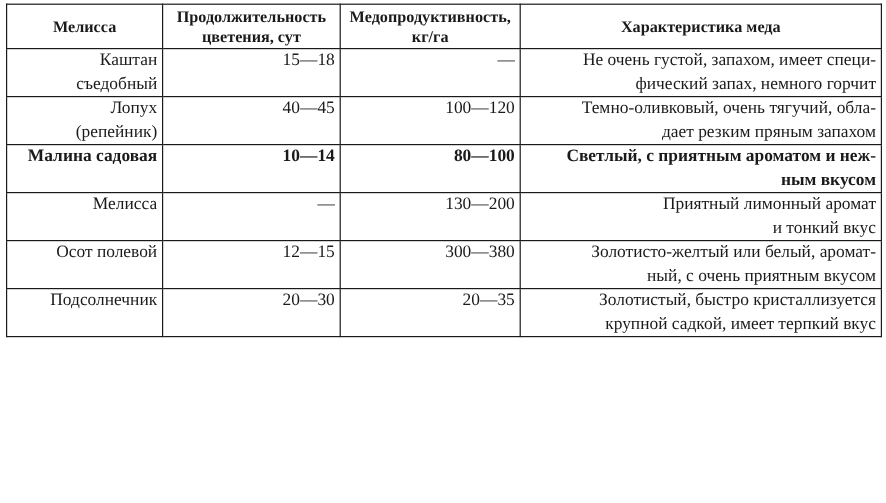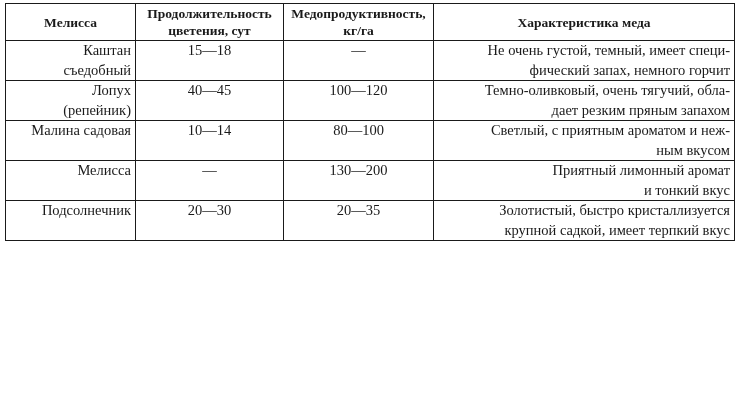--- a/index.html
+++ b/index.html
@@ -34,35 +34,35 @@
     .honey-table th {
       font-weight: bold;
       font-size: 13.5px;
       line-height: 17px;
       text-align: center;
       vertical-align: middle;
       height: 37px;
       padding: 0 2px;
     }
     .honey-table td.num {
-      text-align: center;
+      text-align: right;
     }
     .honey-table td.plant, .honey-table td.desc {
       text-align: right;
     }
     col.c-plant { width: 130px; }
     col.c-dur { width: 148px; }
     col.c-prod { width: 150px; }
     col.c-desc { width: 301px; }
     tr.r1 td { height: 40px; }
     tr.r2 td { height: 58px; }
     tr.r3 td { height: 40px; }
     tr.r4 td { height: 42px; }
     tr.r5 td { height: 39px; margin-left: 20px; }
-    tr.r6 td { height: 38px; }
+    tr.r6 td { height: 38px; font-weight: bold; }
     tr.r7 td { height: 40px; }
     tr.r8 td { height: 40px; }
     tr.r9 td { height: 39px; }
     .line { display: block; white-space: nowrap; }
   </style>
 </head>
 <body>
 
 <table class="honey-table">
   <colgroup>
@@ -92,21 +92,21 @@
   <tbody>
 
     <tr class="r1">
       <td class="plant">
         <span class="line">Каштан</span>
         <span class="line">съедобный</span>
       </td>
       <td class="num">15—18</td>
       <td class="num">—</td>
       <td class="desc">
-        <span class="line">Не очень густой, темный, имеет специ-</span>
+        <span class="line">Не очень густой, запахом, имеет специ-</span>
         <span class="line">фический запах, немного горчит</span>
       </td>
     </tr>
 
 
 
 
     <tr class="r5">
       <td class="plant">
         <span class="line">Лопух</span>
@@ -137,20 +137,31 @@
         <span class="line">Мелисса</span>
       </td>
       <td class="num">—</td>
       <td class="num">130—200</td>
       <td class="desc">
         <span class="line">Приятный лимонный аромат</span>
         <span class="line">и тонкий вкус</span>
       </td>
     </tr>
 
+    <tr class="r8">
+      <td class="plant">
+        <span class="line">Осот полевой</span>
+      </td>
+      <td class="num">12—15</td>
+      <td class="num">300—380</td>
+      <td class="desc">
+        <span class="line">Золотисто-желтый или белый, аромат-</span>
+        <span class="line">ный, с очень приятным вкусом</span>
+      </td>
+    </tr>
 
     <tr class="r9">
       <td class="plant">
         <span class="line">Подсолнечник</span>
       </td>
       <td class="num">20—30</td>
       <td class="num">20—35</td>
       <td class="desc">
         <span class="line">Золотистый, быстро кристаллизуется</span>
         <span class="line">крупной садкой, имеет терпкий вкус</span>

